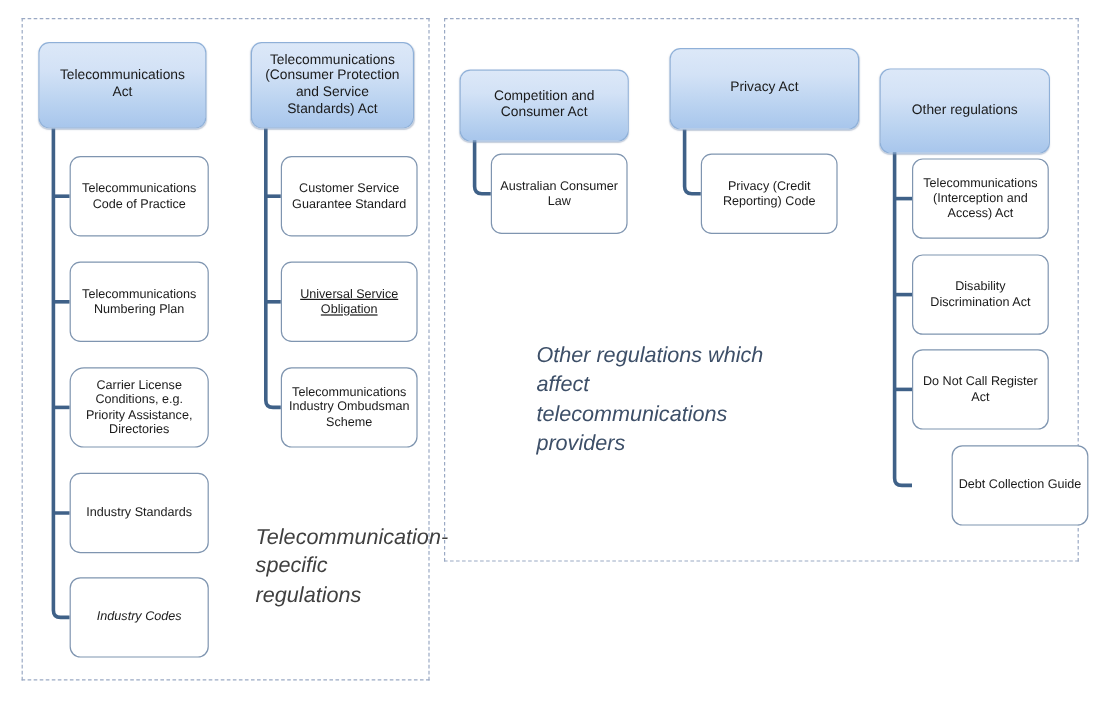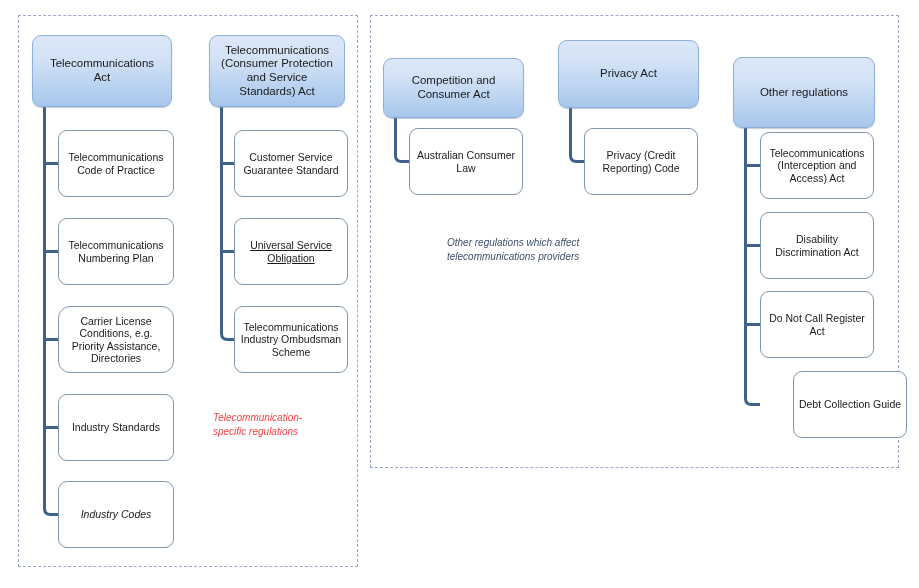--- a/index.html
+++ b/index.html
@@ -48,25 +48,26 @@
   .node.leaf {
     background: #ffffff;
     border: 1px solid #7f95b0;
     color: #1a1a1a;
     font-size: 10.5px;
   }
   .annotation {
     position: absolute;
     font-style: italic;
     color: #3d4f68;
-    font-size: 10px;
+    font-size: 18px;
     line-height: 1.35;
     text-align: left;
     white-space: pre-line;
     z-index: 2;
+    margin-top: 48px;
   }
   svg.connectors {
     position: absolute;
     left: 0;
     top: 0;
     width: 919px;
     height: 588px;
     z-index: 1;
     pointer-events: none;
   }
@@ -140,21 +141,21 @@
 Scheme</span>
       </div>
       <div class="node header" style="left: 383px; top: 58px; width: 141px; height: 60px;">
         <span class="label">Competition  and
 Consumer  Act</span>
       </div>
       <div class="node leaf" style="left: 409px; top: 128px; width: 114px; height: 67px;">
         <span class="label">Australian Consumer
 Law</span>
       </div>
-      <div class="node header" style="left: 558px; top: 40px; width: 141px; height: 68px;">
+      <div class="node header" style="left: 558px; top: 40px; width: 158px; height: 68px;">
         <span class="label">Privacy Act</span>
       </div>
       <div class="node leaf" style="left: 584px; top: 128px; width: 114px; height: 67px;">
         <span class="label">Privacy (Credit
 Reporting) Code</span>
       </div>
       <div class="node header" style="left: 733px; top: 38px; width: 142px; height: 71px; margin-top: 19px;">
         <span class="label">Other regulations</span>
       </div>
       <div class="node leaf" style="left: 760px; top: 132px; width: 114px; height: 67px;">
@@ -168,18 +169,18 @@
       </div>
       <div class="node leaf" style="left: 760px; top: 291px; width: 114px; height: 67px;">
         <span class="label">Do Not Call Register
 Act</span>
       </div>
       <div class="node leaf" style="left: 793px; top: 371px; width: 114px; height: 67px;">
         <span class="label">Debt Collection Guide</span>
       </div>
     </div>
   <div id="annotations-layer">
-      <div class="annotation" style="left: 213px; top: 411px; width: 150px; color: #ef4444;">Telecommunication-
+      <div class="annotation" style="left: 213px; top: 387px; width: 150px; color: #404040;">Telecommunication-
 specific regulations</div>
       <div class="annotation" style="left: 447px; top: 236px; width: 230px; color: rgb(61, 79, 104);">Other regulations which affect
 telecommunications providers</div>
     </div>
 </div>
 
 </body></html>

